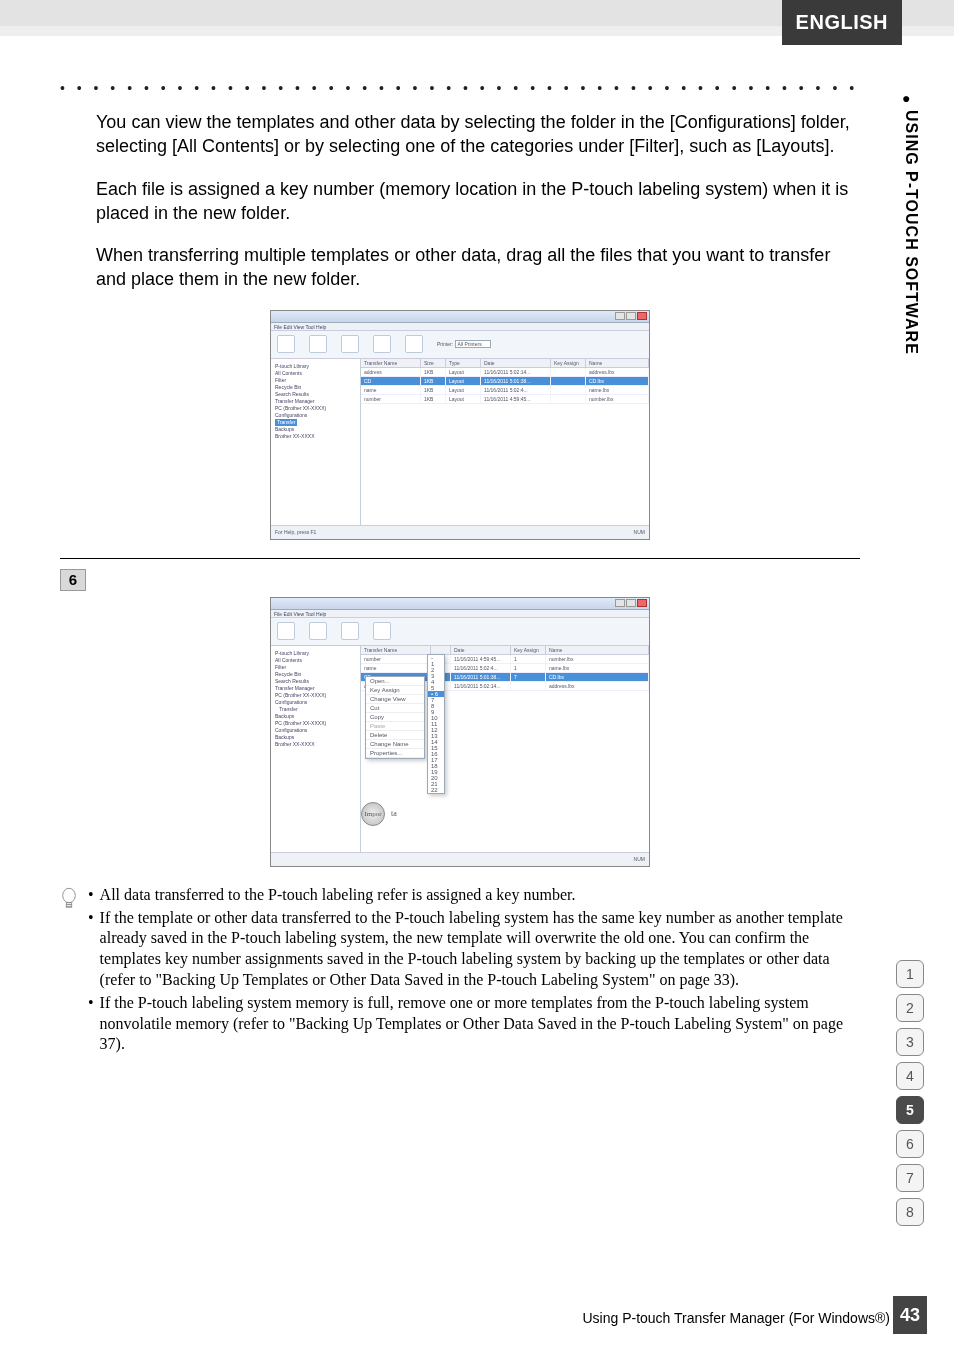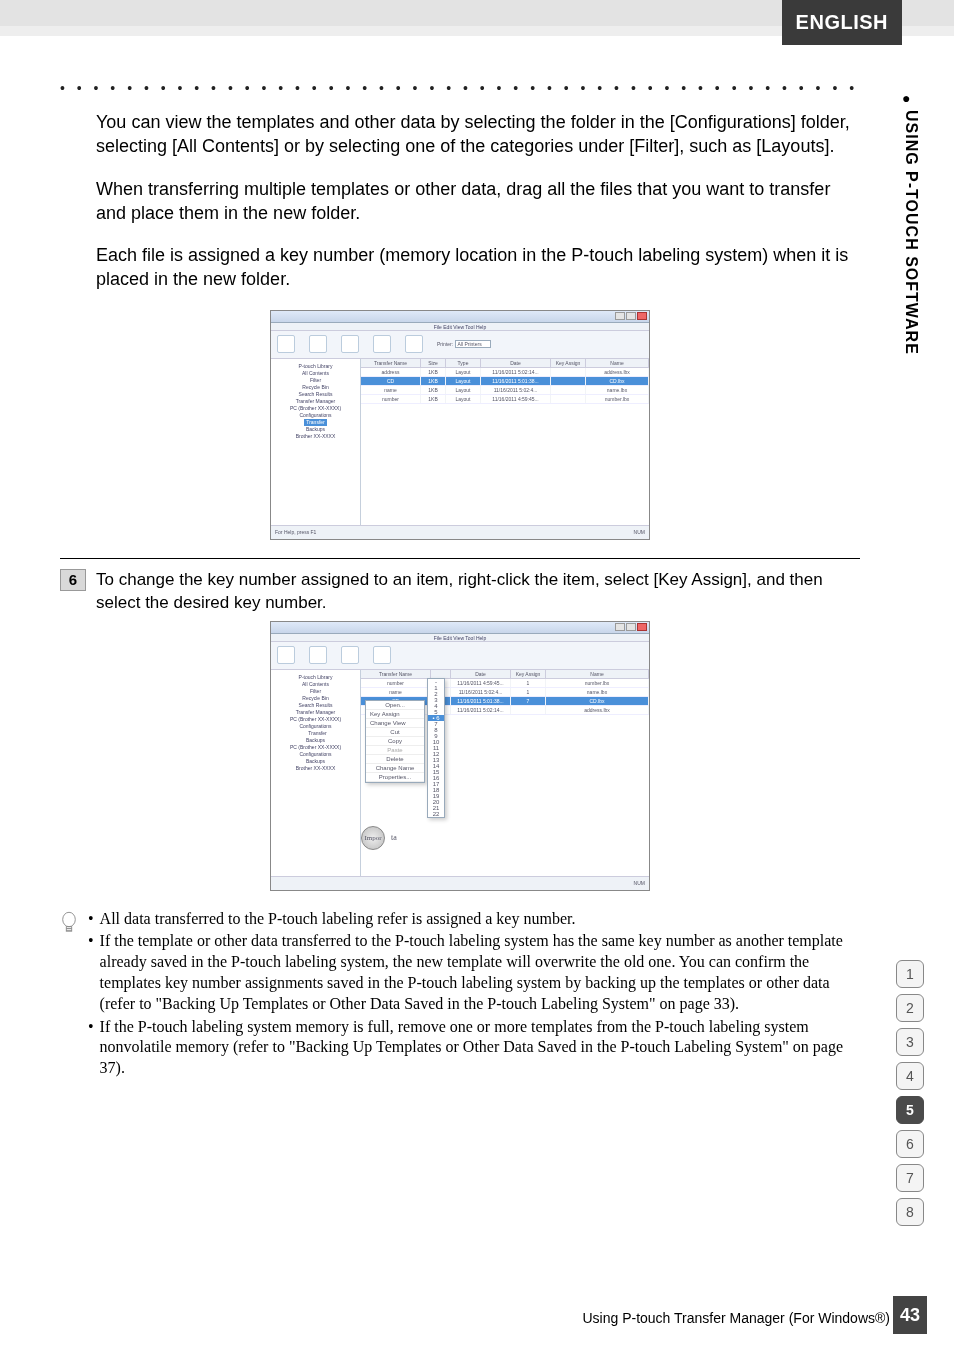--- a/index.html
+++ b/index.html
@@ -13,21 +13,21 @@
   .ctab { width: 28px; height: 28px; border: 1px solid #888; border-radius: 6px; background: #f4f4f4; display:flex; align-items:center; justify-content:center; font-size: 14px; color:#555; font-family: Arial, sans-serif; }
   .ctab.current { background:#4b4b4b; color:#fff; border-color:#4b4b4b; font-weight:bold; }
   .page-number-box { position: absolute; right: 27px; bottom: 18px; background: #444; color:#fff; width: 34px; height: 38px; display:flex; align-items:center; justify-content:center; font-weight:bold; font-size: 18px; }
   .footer { position: absolute; bottom: 26px; right: 64px; font-size: 14px; font-family: Arial, sans-serif; }
   .content { position: absolute; left: 60px; top: 80px; width: 800px; }
   .dotrule { letter-spacing: 4px; color:#222; font-size:14px; margin-bottom:14px; overflow:hidden; white-space:nowrap; }
   .para { font-size: 18px; line-height: 1.35; margin-bottom: 18px; padding-left: 36px; font-family: Arial, sans-serif; }
   .step-row { display:flex; align-items:flex-start; gap:10px; border-top:1px solid #000; padding-top:10px; margin-top:6px; }
   .step-num { background:#d9d9d9; border:1px solid #999; width:26px; height:22px; display:flex; align-items:center; justify-content:center; font-weight:bold; font-size:15px; font-family: Arial; }
   .step-text { font-size:17px; line-height:1.35; font-family:Arial; flex:1; }
-  .shot-frame { width: 380px; height: 230px; border:1px solid #888; background: linear-gradient(#f5f8fd,#e9eef6); position: relative; margin: 6px auto 18px auto; font-size:6px; color:#556;text-align:center; }
+  .shot-frame { width: 380px; height: 230px; border:1px solid #888; background: linear-gradient(#f5f8fd,#e9eef6); position: relative; margin: 6px auto 18px auto; font-size:6px; color:#556; }
   .shot-titlebar { height:12px; background: linear-gradient(#dfe9f8,#c8d6ea); border-bottom:1px solid #9ab; position:relative; }
   .shot-titlebar .wbtns { position:absolute; right:2px; top:1px; display:flex; gap:1px; }
   .wbtn { width:10px; height:8px; background:#e4e4e4; border:1px solid #999; }
   .wbtn.close { background:#e66; border-color:#a33; }
   .shot-menubar { height:8px; background:#eef2f7; border-bottom:1px solid #ccd; padding:1px 3px; font-size:5px; color:#446; }
   .shot-toolbar { height:28px; background:#f2f5fa; border-bottom:1px solid #ccd; display:flex; align-items:center; gap:14px; padding:0 6px; }
   .tb-ico { width:18px; height:18px; border:1px solid #bcd; background:#fff; border-radius:2px; }
   .shot-body { display:flex; height:calc(100% - 48px - 14px); }
   .shot-tree { width:90px; border-right:1px solid #c5cfdc; background:#fff; padding:4px; font-size:5px; line-height:1.4; color:#446; }
   .shot-tree .sel { background:#4a90d9; color:#fff; padding:0 2px; display:inline-block; }
@@ -68,22 +68,22 @@
   <div class="ctab current">5</div>
   <div class="ctab">6</div>
   <div class="ctab">7</div>
   <div class="ctab">8</div>
 </div>
 
 <div class="content">
   <div class="dotrule">• • • • • • • • • • • • • • • • • • • • • • • • • • • • • • • • • • • • • • • • • • • • • • • • • • • • • • • • • • • • • • • • • • • • • • • • • • • • • • • • • • • • • • • • • •</div>
 
   <div class="para">You can view the templates and other data by selecting the folder in the [Configurations] folder, selecting [All Contents] or by selecting one of the categories under [Filter], such as [Layouts].</div>
+  <div class="para">Each file is assigned a key number (memory location in the P-touch labeling system) when it is placed in the new folder.</div>
   <div class="para">When transferring multiple templates or other data, drag all the files that you want to transfer and place them in the new folder.</div>
-  <div class="para">Each file is assigned a key number (memory location in the P-touch labeling system) when it is placed in the new folder.</div>
 
   <div class="shot-frame">
     <div class="shot-titlebar">
       <div class="wbtns">
           <div class="wbtn"></div>
           <div class="wbtn"></div>
           <div class="wbtn close"></div>
         </div>
     </div>
     <div class="shot-menubar">File   Edit   View   Tool   Help</div>
@@ -153,21 +153,20 @@
       </div>
     </div>
     <div class="shot-status">
         <span>For Help, press F1</span>
         <span>NUM</span>
       </div>
   </div>
 
   <div class="step-row">
     <div class="step-num">6</div>
-    <div class="step-text">To change the key number assigned to an item, right-click the item, select [Key Assign], and then select the desired key number.</div>
   </div>
 
   <div class="shot-frame" style="height:270px;">
     <div class="shot-titlebar">
         <div class="wbtns">
           <div class="wbtn"></div>
           <div class="wbtn"></div>
           <div class="wbtn close"></div>
         </div>
       </div>

